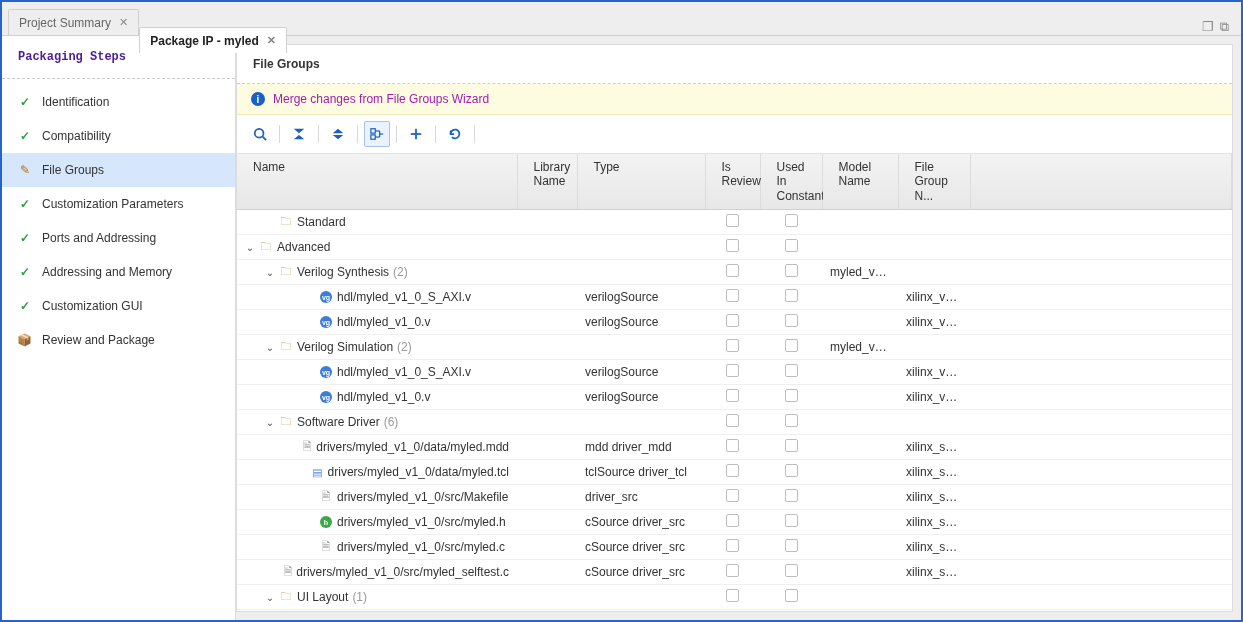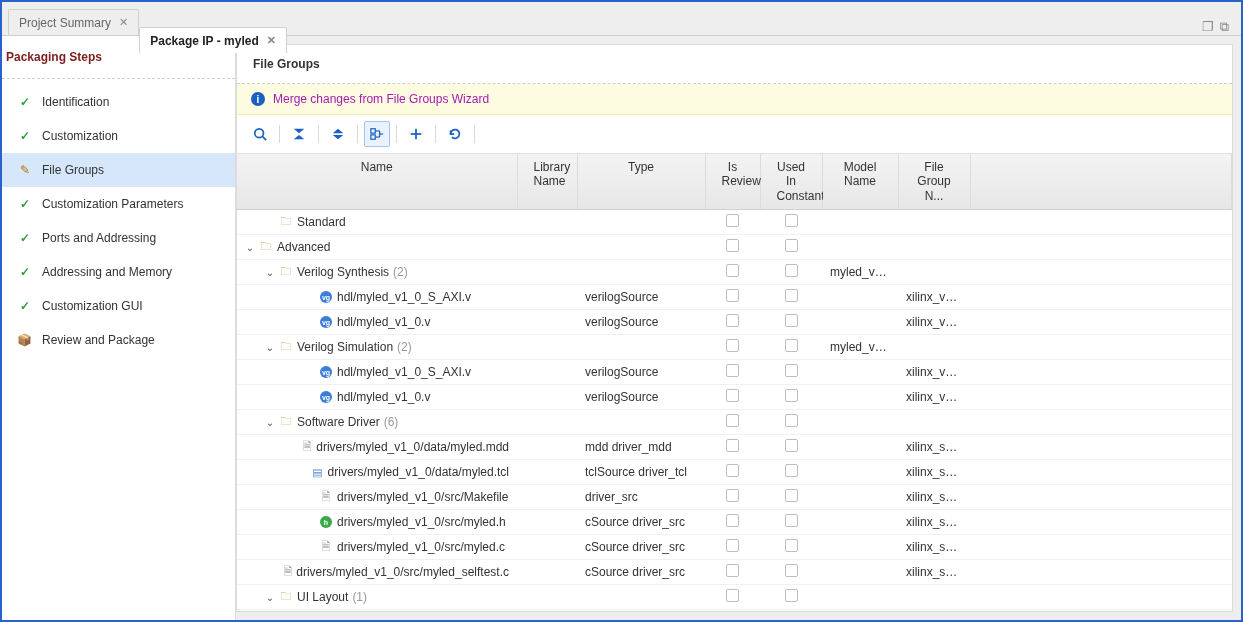--- a/index.html
+++ b/index.html
@@ -6,40 +6,40 @@
   body { font-family: Arial, Helvetica, sans-serif; font-size: 12px; color: #333; background: #fff; }
   .app-frame { width: 1243px; height: 622px; border: 2px solid #2962c9; background: #eeeeee; display: flex; flex-direction: column; overflow: hidden; }
   .tab-bar { display: flex; align-items: flex-end; height: 34px; padding: 4px 6px 0 6px; border-bottom: 1px solid #d0d0d0; background: #eeeeee; }
   .tab { display: flex; align-items: center; gap: 8px; height: 26px; padding: 0 10px; margin-right: 0; border: 1px solid #d0d0d0; border-bottom: none; border-top-left-radius: 2px; border-top-right-radius: 2px; color: #666; background: #eeeeee; }
   .tab.active { background: #fff; color: #222; font-weight: bold; position: relative; top: 18px; }
   .tab .close { font-size: 11px; color: #888; cursor: pointer; }
   .tab-actions { margin-left: auto; display: flex; gap: 6px; color: #888; padding-right: 6px; }
   .tab-actions span { cursor: pointer; font-size: 13px; }
   .body { flex: 1; display: flex; overflow: hidden; }
   .sidebar { width: 234px; background: #fff; border-right: 1px solid #dcdcdc; display: flex; flex-direction: column; }
-  .sidebar-title { padding: 14px 4px; font-weight: bold; color: #7f1d1d; border-bottom: 1px dashed #cfcfcf; }
+  .sidebar-title { padding: 14px 16px; font-weight: bold; color: #4c1d95; border-bottom: 1px dashed #cfcfcf; font-family: Liberation Mono, monospace; }
   .steps { padding: 6px 0; }
   .step { display: flex; align-items: center; gap: 10px; padding: 10px 16px; cursor: pointer; }
   .step.selected { background: #d6e7fb; }
   .step .icon { width: 14px; height: 14px; flex: 0 0 14px; display: flex; align-items: center; justify-content: center; font-size: 12px; }
   .icon.check { color: #2e9e3a; font-weight: bold; }
   .icon.pencil { color: #b96d00; }
   .icon.box { color: #4b6fb3; }
   .main { flex: 1; background: #fff; border-left: 1px solid #dcdcdc; display: flex; flex-direction: column; overflow: hidden; margin: 8px 8px 8px 0; border: 1px solid #dcdcdc; }
   .main-title { padding: 12px 16px; font-weight: bold; color: #333; border-bottom: 1px dashed #cfcfcf; }
   .info-bar { display: flex; align-items: center; gap: 8px; padding: 8px 14px; background: #fdfbe0; border-bottom: 1px solid #eee9b8; color: #1b61c4; }
   .info-bar .info-icon { width: 14px; height: 14px; border-radius: 50%; background: #1b61c4; color: #fff; display: flex; align-items: center; justify-content: center; font-size: 10px; font-weight: bold; }
   .info-bar .link { color: #a21caf; cursor: pointer; }
   .toolbar { display: flex; align-items: center; gap: 2px; padding: 6px 10px; border-bottom: 1px solid #e2e2e2; }
   .tool-btn { width: 26px; height: 26px; display: flex; align-items: center; justify-content: center; color: #1b61c4; cursor: pointer; border: 1px solid transparent; border-radius: 2px; }
   .tool-btn.active { border-color: #a7c3ec; background: #eaf2ff; }
   .tool-sep { width: 1px; height: 18px; background: #d8d8d8; margin: 0 4px; }
   .table-wrap { flex: 1; overflow-y: auto; overflow-x: hidden; position: relative; }
   .table { width: 100%; border-collapse: collapse; table-layout: fixed; }
-  .table th { position: sticky; top: 0; background: #ededed; background: linear-gradient(#f3f3f3,#e7e7e7); border-bottom: 1px solid #d0d0d0; border-right: 1px solid #dcdcdc; text-align: center; padding: 6px 16px; font-weight: normal; color: #333; font-size: 12px; vertical-align: top; line-height: 1.2; }
+  .table th { position: sticky; top: 0; background: #ededed; background: linear-gradient(#f3f3f3,#e7e7e7); border-bottom: 1px solid #d0d0d0; border-right: 1px solid #dcdcdc; text-align: left; padding: 6px 16px; font-weight: normal; color: #333; font-size: 12px; vertical-align: top; line-height: 1.2; }
   .table td { border-bottom: 1px solid #f0f0f0; padding: 4px 8px; height: 23px; vertical-align: middle; white-space: nowrap; overflow: hidden; text-overflow: ellipsis; }
   .cell-name { display: flex; align-items: center; gap: 4px; }
   .tree-toggle { width: 10px; display: inline-flex; justify-content: center; font-size: 10px; color: #555; cursor: pointer; }
   .tree-spacer { display: inline-block; width: 16px; }
   .node-icon { width: 14px; height: 14px; display: inline-flex; align-items: center; justify-content: center; font-size: 11px; }
   .ic-folder { color: #c9a14a; }
   .ic-globe { width:12px; height:12px; border-radius:50%; background:#3b7dd8; color:#fff; font-size:7px; font-weight:bold; display:flex; align-items:center; justify-content:center; }
   .ic-globe.green { background:#3aa94a; }
   .ic-file { color: #888; }
   .ic-tcl { color: #5a8fd6; }
@@ -82,21 +82,21 @@
 
     <div class="sidebar">
       <div class="sidebar-title">Packaging Steps</div>
       <div class="steps" id="steps">
           <div class="step">
             <span class="icon check">✓</span>
             <span>Identification</span>
           </div>
           <div class="step">
             <span class="icon check">✓</span>
-            <span>Customization</span>
+            <span>Compatibility</span>
           </div>
           <div class="step selected">
             <span class="icon pencil">✎</span>
             <span>File Groups</span>
           </div>
           <div class="step">
             <span class="icon check">✓</span>
             <span>Customization Parameters</span>
           </div>
           <div class="step">

